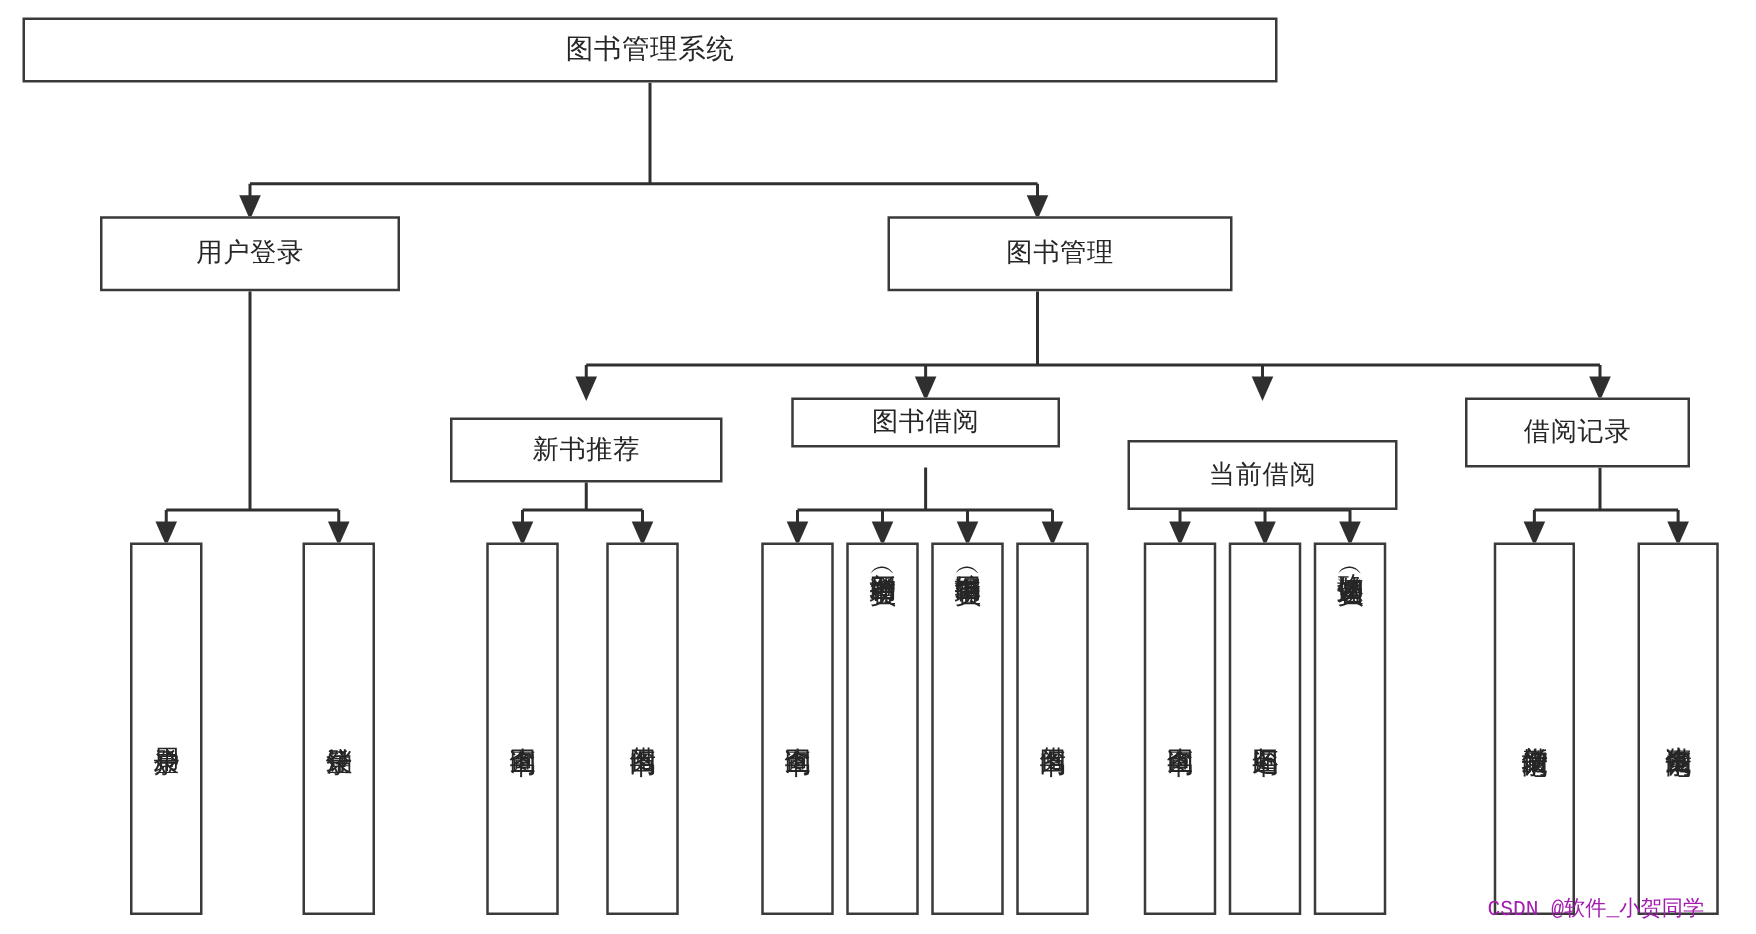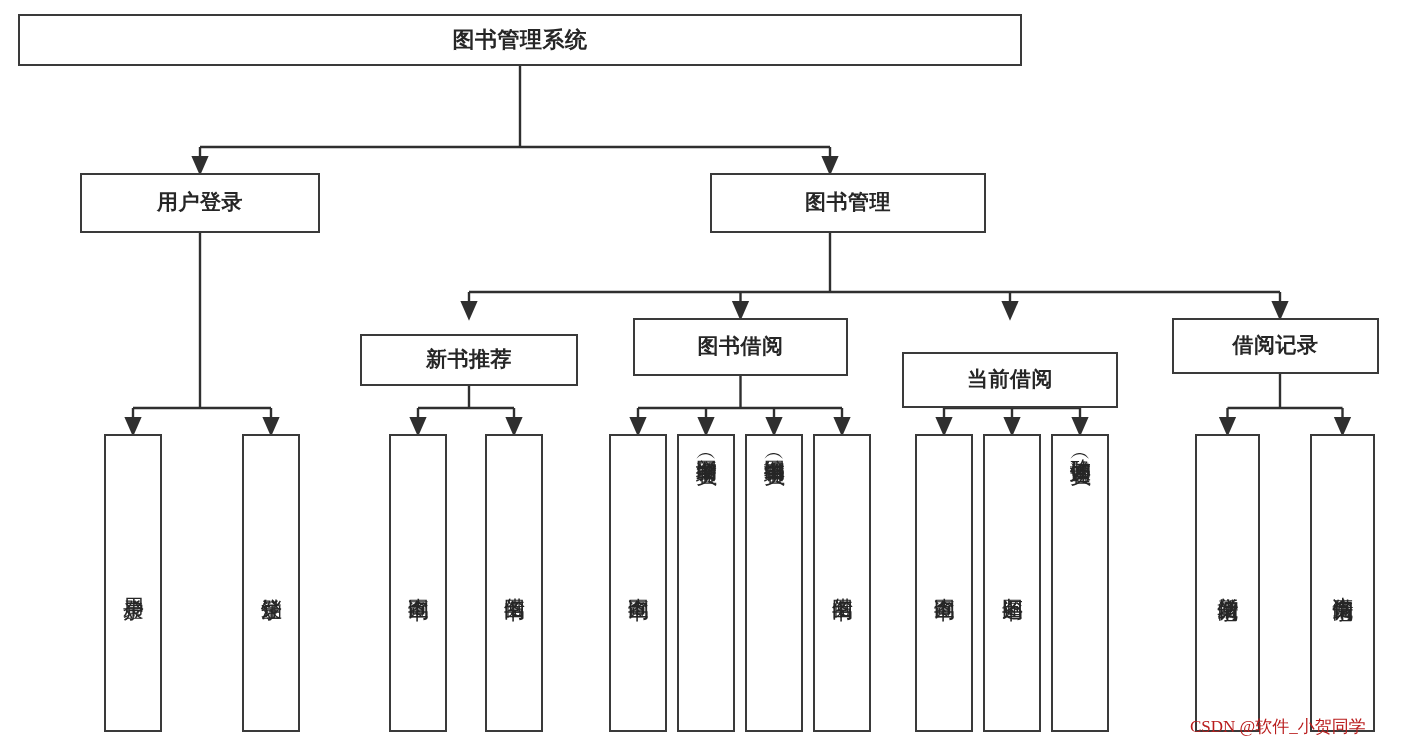--- a/index.html
+++ b/index.html
@@ -40,21 +40,20 @@
   .node-label {
     display: block;
     text-align: center;
     line-height: 1.22;
     letter-spacing: 0.5px;
   }
   
   .node.horiz .node-label {
     writing-mode: horizontal-tb;
     font-size: 21px;
-    font-weight: bold;
   }
   .node.root .node-label {
     font-size: 22px;
   }
   
   .node.vert {
     align-items: center;
     justify-content: center;
     padding: 6px 0;
   }
@@ -65,25 +64,25 @@
     line-height: 1.18;
     letter-spacing: 1px;
     max-height: 100%;
   }
   
   .node.vert.long {
     align-items: flex-start;
   }
   .watermark {
     position: absolute;
-    color: #b91c1c;
+    color: #a21caf;
     font-size: 17px;
     white-space: nowrap;
     z-index: 5;
-    font-family: Liberation Serif, serif;
+    font-family: Liberation Mono, monospace;
   }
 </style>
 </head>
 <body>
 
 <div id="diagram-canvas">
   <svg id="edge-layer" viewBox="0 0 1405 747" width="1405" height="747" xmlns="http://www.w3.org/2000/svg">
     <defs>
       <marker id="arrowhead" markerWidth="9" markerHeight="9" refX="1.2" refY="4.2" orient="auto" markerUnits="strokeWidth">
         <path d="M0,0.6 L8.2,4.2 L0,7.8 z" fill="#2f2f2f"></path>
@@ -131,27 +130,27 @@
       </div>
       <div class="node horiz" style="left: 80px; top: 173px; width: 240px; height: 60px;">
         <span class="node-label">用户登录</span>
       </div>
       <div class="node horiz" style="left: 710px; top: 173px; width: 276px; height: 60px;">
         <span class="node-label">图书管理</span>
       </div>
       <div class="node horiz" style="left: 360px; top: 318px; width: 218px; height: 52px; margin-top: 16px;">
         <span class="node-label">新书推荐</span>
       </div>
-      <div class="node horiz" style="left: 633px; top: 318px; width: 215px; height: 58px;">
+      <div class="node horiz" style="left: 633px; top: 318px; width: 215px; height: 40px;">
         <span class="node-label">图书借阅</span>
       </div>
       <div class="node horiz" style="left: 902px; top: 318px; width: 216px; height: 56px; margin-top: 34px;">
         <span class="node-label">当前借阅</span>
       </div>
-      <div class="node horiz" style="left: 1172px; top: 318px; width: 207px; height: 56px;">
+      <div class="node horiz" style="left: 1172px; top: 318px; width: 180px; height: 56px;">
         <span class="node-label">借阅记录</span>
       </div>
       <div class="node vert" style="left: 104px; top: 434px; width: 58px; height: 298px;">
         <span class="node-label">用户登录</span>
       </div>
       <div class="node vert" style="left: 242px; top: 434px; width: 58px; height: 298px;">
         <span class="node-label">注销登录</span>
       </div>
       <div class="node vert" style="left: 389px; top: 434px; width: 58px; height: 298px;">
         <span class="node-label">查询图书</span>

